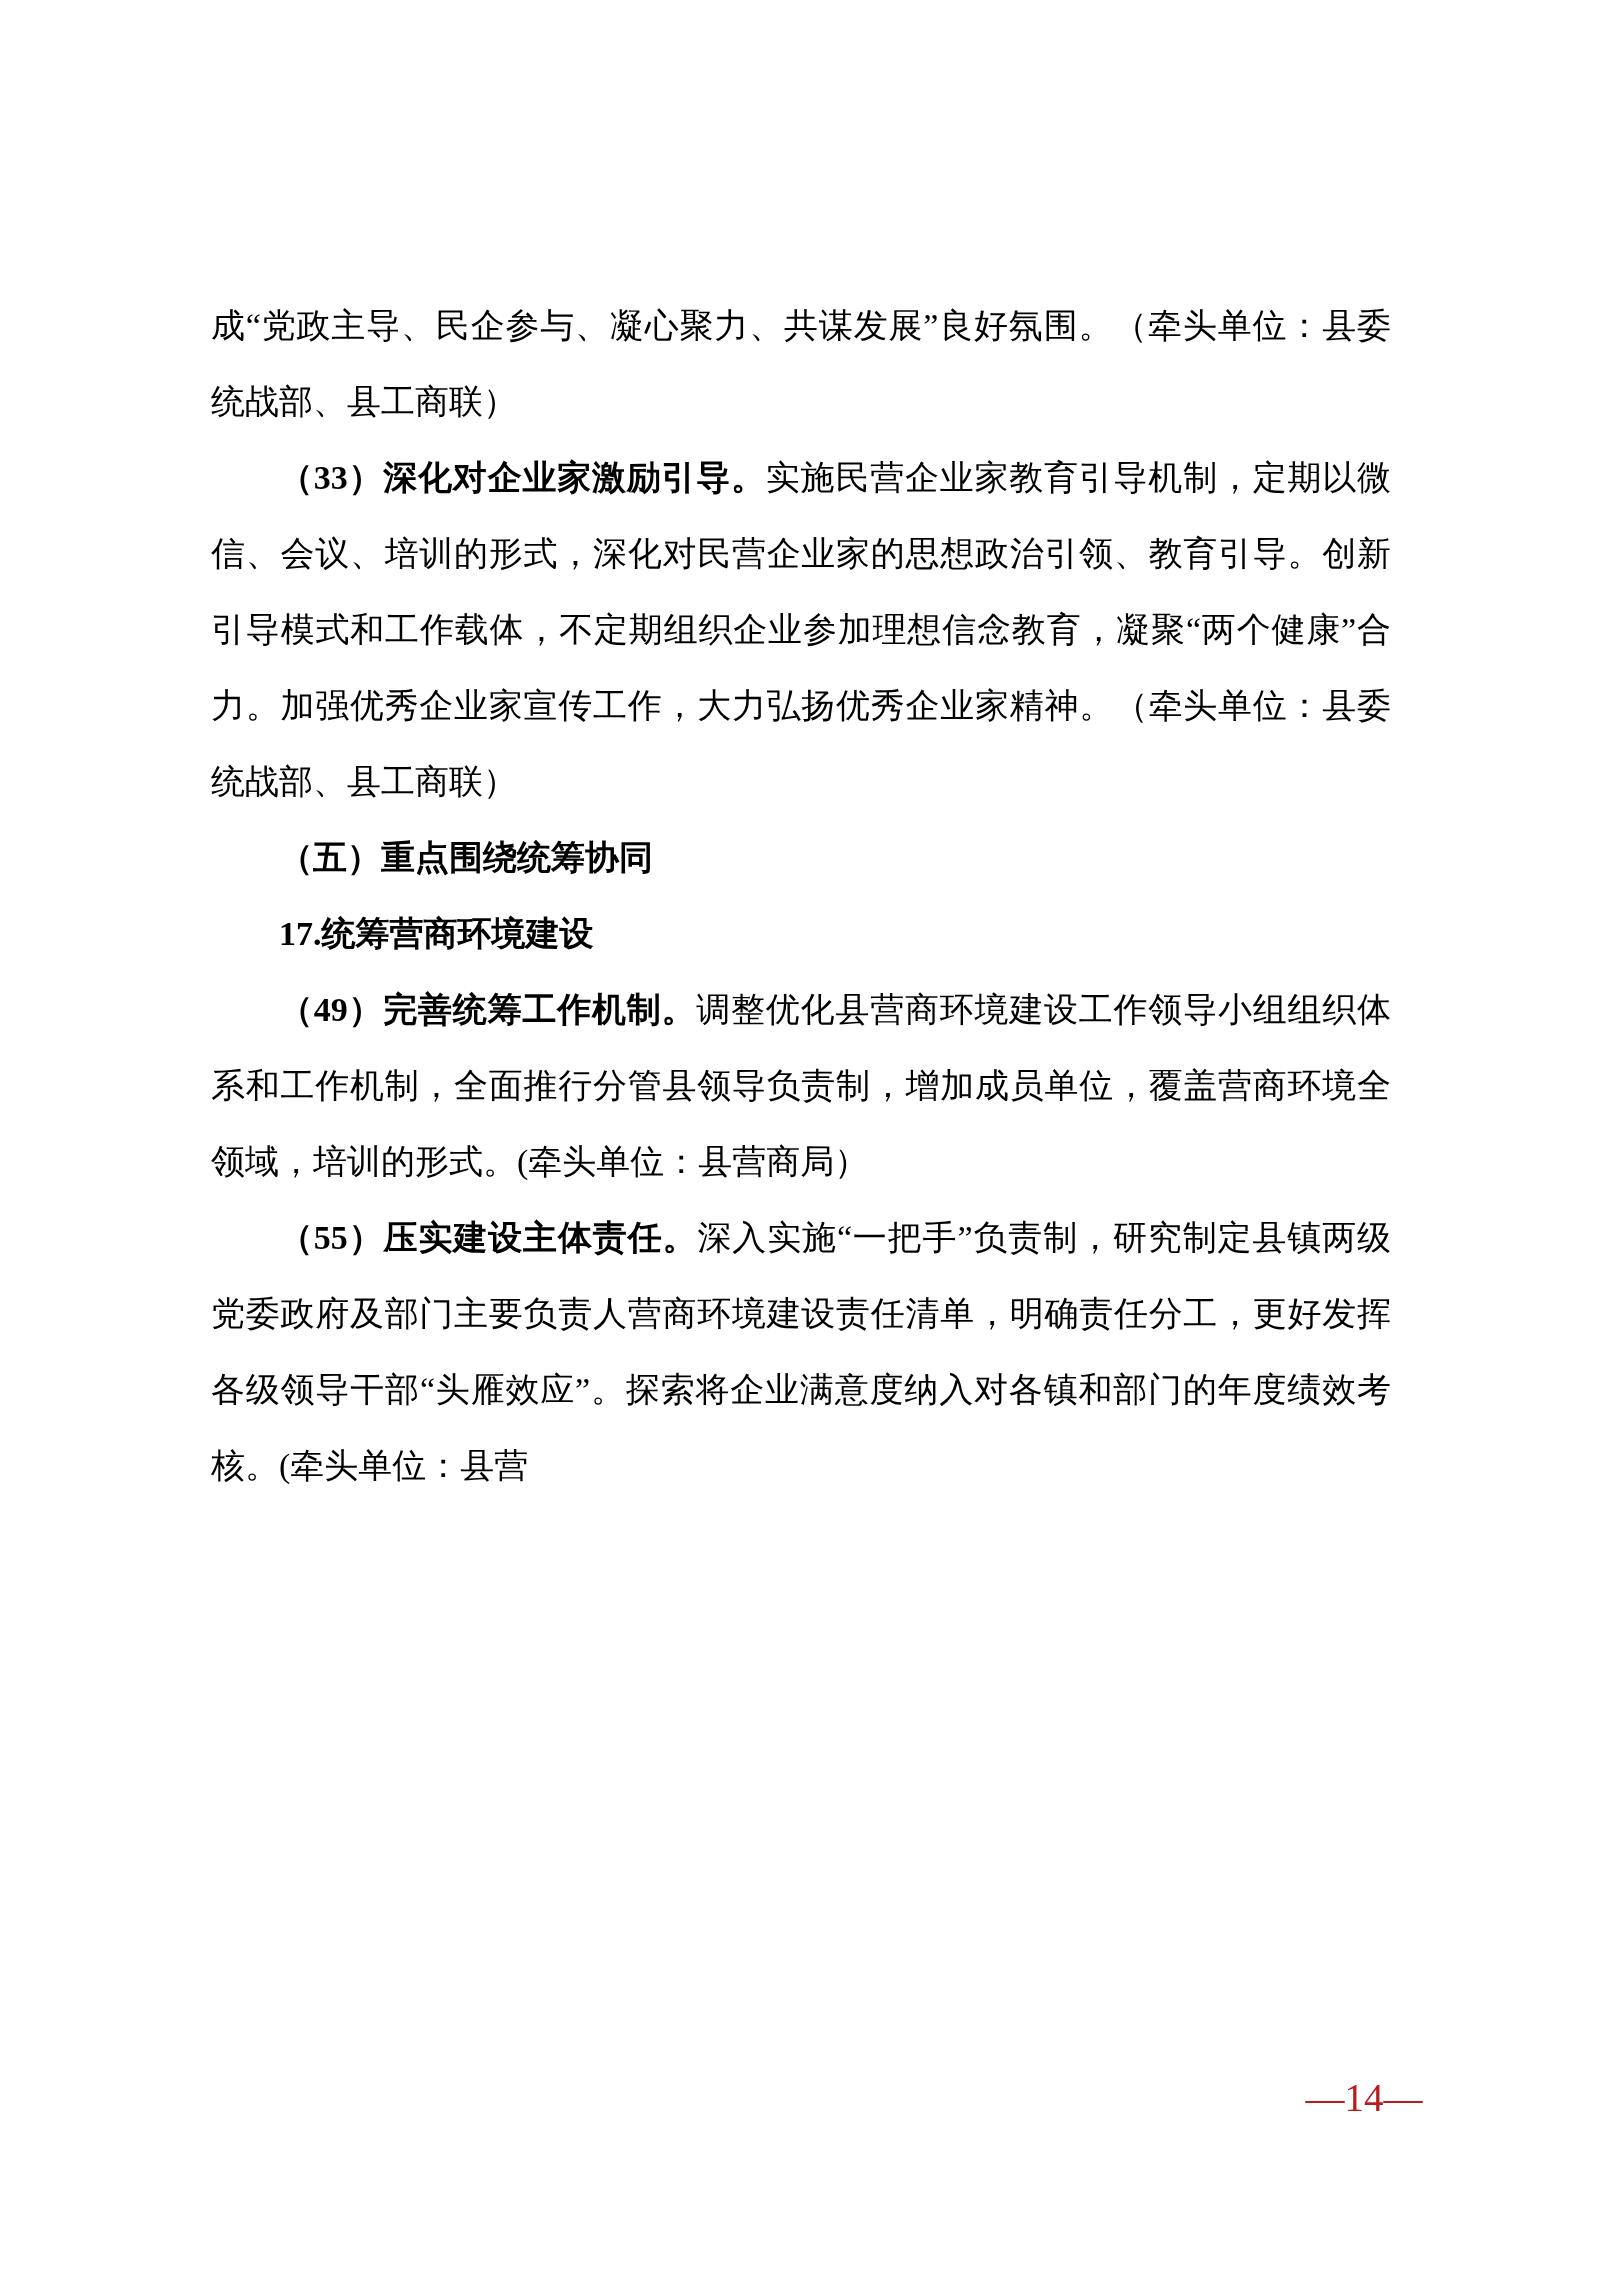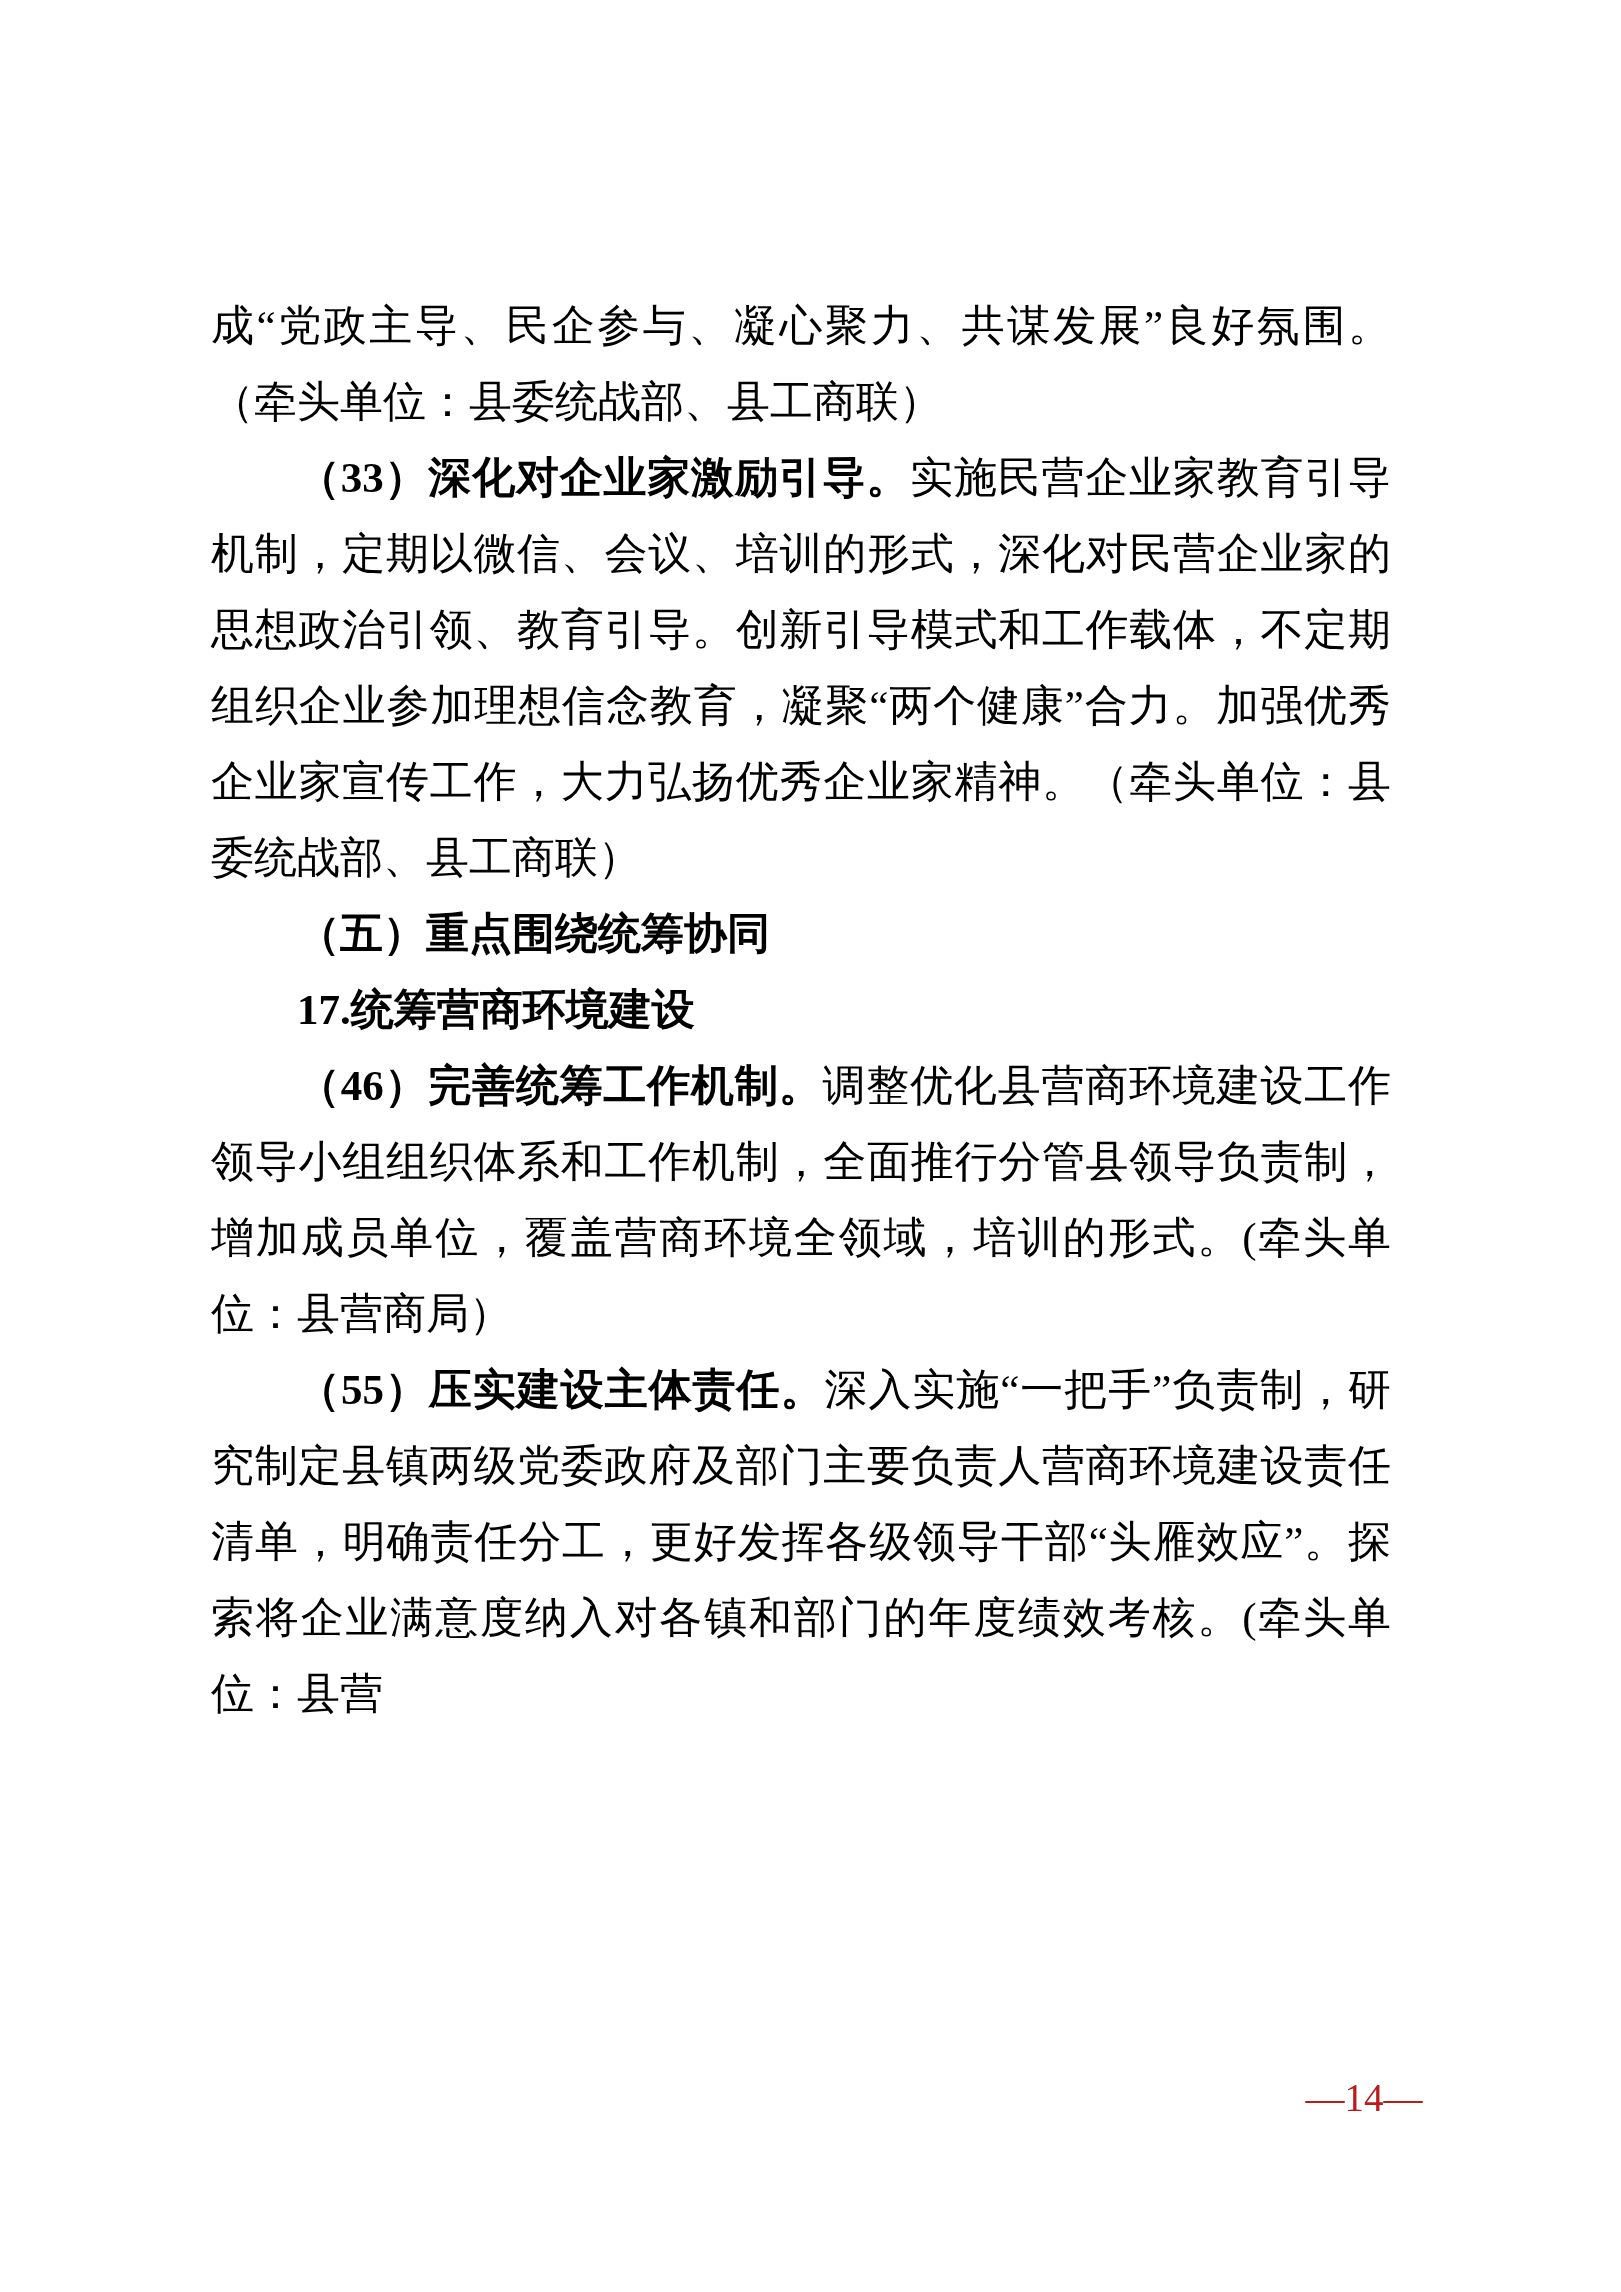--- a/index.html
+++ b/index.html
@@ -18,21 +18,21 @@
   .page {
     position: absolute;
     inset: 0;
     background: #ffffff;
   }
   .doc-body {
     position: absolute;
     left: 211px;
     top: 288px;
     width: 1180px;
-    font-size: 43px;
+    font-size: 34px;
     line-height: 76px;
     text-align: justify;
     letter-spacing: 0;
     font-family: Liberation Serif, serif;
   }
   .doc-body p {
     margin: 0;
     padding: 0;
   }
   .doc-body p.indent {
@@ -61,18 +61,18 @@
 </style>
 </head>
 <body>
 
 <main class="page">
   <section class="doc-body">
       <p class="no-indent"><span class="">成“党政主导、民企参与、凝心聚力、共谋发展”良好氛围。（牵头单位：县委统战部、县工商联）</span></p>
       <p class="indent"><span class="bold">（33）深化对企业家激励引导。</span><span class="">实施民营企业家教育引导机制，定期以微信、会议、培训的形式，深化对民营企业家的思想政治引领、教育引导。创新引导模式和工作载体，不定期组织企业参加理想信念教育，凝聚“两个健康”合力。加强优秀企业家宣传工作，大力弘扬优秀企业家精神。（牵头单位：县委统战部、县工商联）</span></p>
       <p class="indent heading"><span class="bold">（五）重点围绕统筹协同</span></p>
       <p class="indent heading"><span class="bold">17.统筹营商环境建设</span></p>
-      <p class="indent"><span class="bold">（46）完善统筹工作机制。</span><span class="">调整优化县营商环境建设工作领导小组组织体系和工作机制，全面推行分管县领导负责制，增加成员单位，覆盖营商环境全领域，培训的形式。(牵头单位：县营商局）</span></p>
+      <p class="indent"><span class="bold">（49）完善统筹工作机制。</span><span class="">调整优化县营商环境建设工作领导小组组织体系和工作机制，全面推行分管县领导负责制，增加成员单位，覆盖营商环境全领域，培训的形式。(牵头单位：县营商局）</span></p>
       <p class="indent"><span class="bold">（55）压实建设主体责任。</span><span class="">深入实施“一把手”负责制，研究制定县镇两级党委政府及部门主要负责人营商环境建设责任清单，明确责任分工，更好发挥各级领导干部“头雁效应”。探索将企业满意度纳入对各镇和部门的年度绩效考核。(牵头单位：县营</span></p>
     </section>
   <div class="page-footer">—14—</div>
 </main>
 
 
 </body></html>

